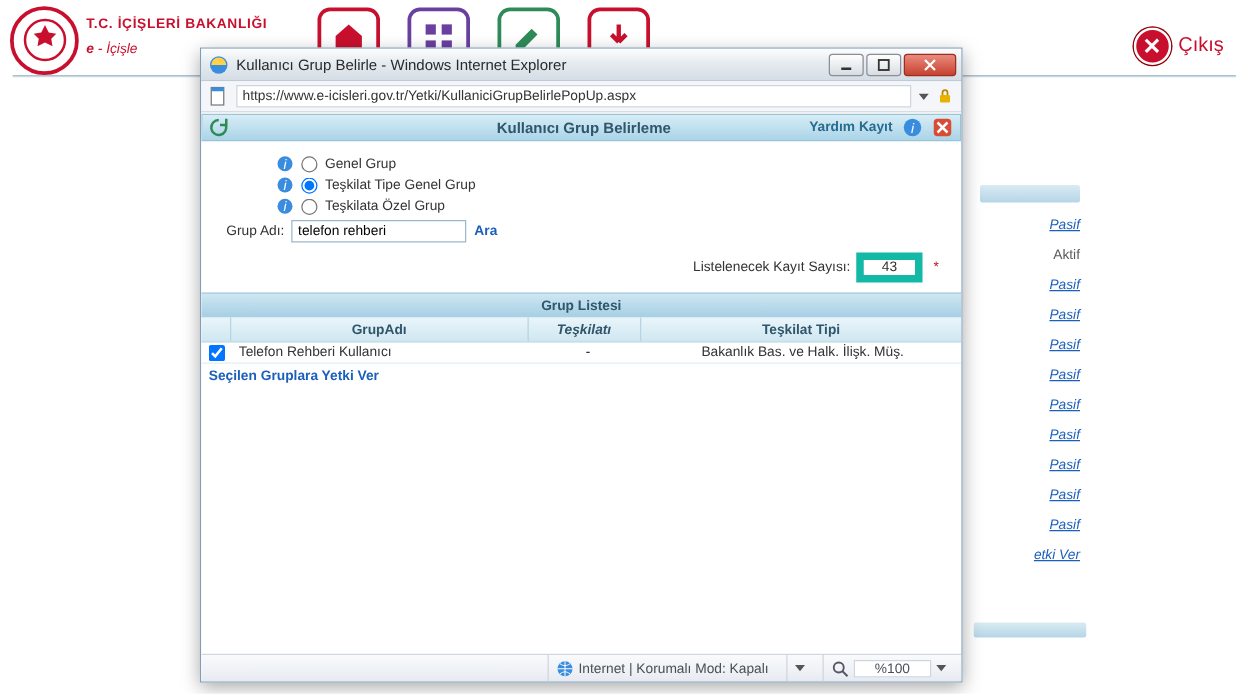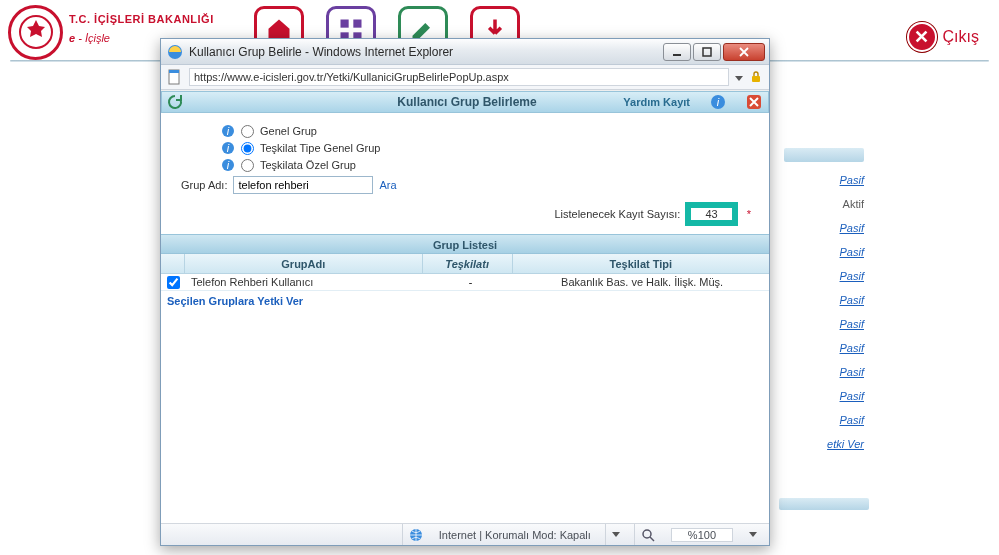--- a/index.html
+++ b/index.html
@@ -40,54 +40,54 @@
   .addrbar { height:25px; border-bottom:1px solid #d0d5dc; display:flex; align-items:center; padding:0 6px; gap:6px; background:#f4f6f9; }
   .addrbar .page-icon { width:16px; height:16px; }
   .addr-input { flex:1; height:18px; border:1px solid #cfd5dd; background:#fff; padding:0 4px; font-size:11px; color:#333; }
   .addr-lock { width:14px; height:14px; }
 
   
   .client { flex:1; display:flex; flex-direction:column; background:#fff; border-top:1px solid #eee; overflow:hidden; }
   .page-header { height:22px; background:linear-gradient(#d7edf6,#aad4e8); display:flex; align-items:center; position:relative; border:1px solid #98c4da; }
   .page-header .refresh-ico { width:18px; height:18px; margin-left:4px; }
   .page-header .ph-title { position:absolute; left:4px; right:0; text-align:center; font-weight:bold; color:#2f566a; font-size:12px; pointer-events:none; }
-  .page-header .ph-right { margin-left:auto; display:flex; align-items:center; gap:20px; padding-right:6px; }
+  .page-header .ph-right { margin-left:auto; display:flex; align-items:center; gap:8px; padding-right:6px; }
   .ph-right .help-link { color:#286b8f; font-weight:bold; cursor:pointer; }
   .ph-right .info-ico, .ph-right .close-ico { width:16px; height:16px; cursor:pointer; }
 
   .form-area { padding:8px 12px 4px 20px; }
   .radio-row { display:flex; align-items:center; gap:6px; margin:3px 0 3px 40px; }
   .radio-row .info-dot { width:14px; height:14px; }
   .radio-row input[type=radio] { margin:0; }
   .radio-row label { color:#333; }
   .name-row { display:flex; align-items:center; gap:6px; margin-top:4px; }
   .name-row .lbl { color:#333; }
   .name-input { width:140px; height:18px; border:1px solid #9cb7cc; padding:0 4px; }
-  .search-link { color:#1b5fbd; font-weight:normal; cursor:pointer; }
+  .search-link { color:#1b5fbd; font-weight:bold; cursor:pointer; }
   .count-row { text-align:right; margin:8px 6px 4px 0; color:#333; }
   .count-row .star { color:#c8102e; margin-left:4px; }
   .count-box { display:inline-block; min-width:26px; border:6px solid #14b8a6; padding:0 14px; text-align:left; margin:0 2px; }
 
   .list-title { height:20px; background:linear-gradient(#cfe7f2,#a6d0e4); text-align:center; font-weight:bold; color:#2f566a; line-height:20px; border:1px solid #98c4da; border-left:none; border-right:none; }
   .grid-head { display:flex; height:20px; background:linear-gradient(#eaf5fa,#cfe7f2); border-bottom:1px solid #b7d4e3; }
   .gh-cell { border-right:1px solid #b7d4e3; font-weight:bold; color:#2f566a; display:flex; align-items:center; justify-content:center; }
   .col-chk { width:24px; }
   .col-name { flex:1.2; }
   .col-org { width:90px;font-style:italic; }
   .col-type { flex:1.3; }
   .grid-row { display:flex; height:17px; align-items:center; border-bottom:1px solid #e2eef5; }
   .gr-cell { display:flex; align-items:center; justify-content:center; color:#333; }
   .gr-cell.col-name { justify-content:flex-start; padding-left:6px; }
   .grant-link { color:#1b5fbd; font-weight:bold; padding:4px 6px; cursor:pointer; display:inline-block; }
   .grid-body-fill { flex:1; }
 
   
   .statusbar { height:22px; border-top:1px solid #d3d8df; background:linear-gradient(#f9fafc,#e7ebf1); display:flex; align-items:center; padding:0 6px; gap:8px; color:#4a4f57; }
   .statusbar .seg-spacer { flex:1; }
-  .statusbar .sb-seg { display:flex; align-items:center; gap:16px; padding:0 6px; border-left:1px solid #cfd5dd; height:100%; }
+  .statusbar .sb-seg { display:flex; align-items:center; gap:4px; padding:0 6px; border-left:1px solid #cfd5dd; height:100%; }
   .statusbar .globe, .statusbar .zoom-ico, .statusbar .vdrop { width:14px; height:14px; }
   .statusbar .zoom-field { border:1px solid #cfd5dd; background:#fff; padding:0 16px; }
 
   .chev-down { display:inline-block; width:0; height:0; border-left:4px solid transparent; border-right:4px solid transparent; border-top:5px solid #555; }
 </style>
 </head>
 <body>
 
 <div class="bg-header">
   <div class="bg-logo">

